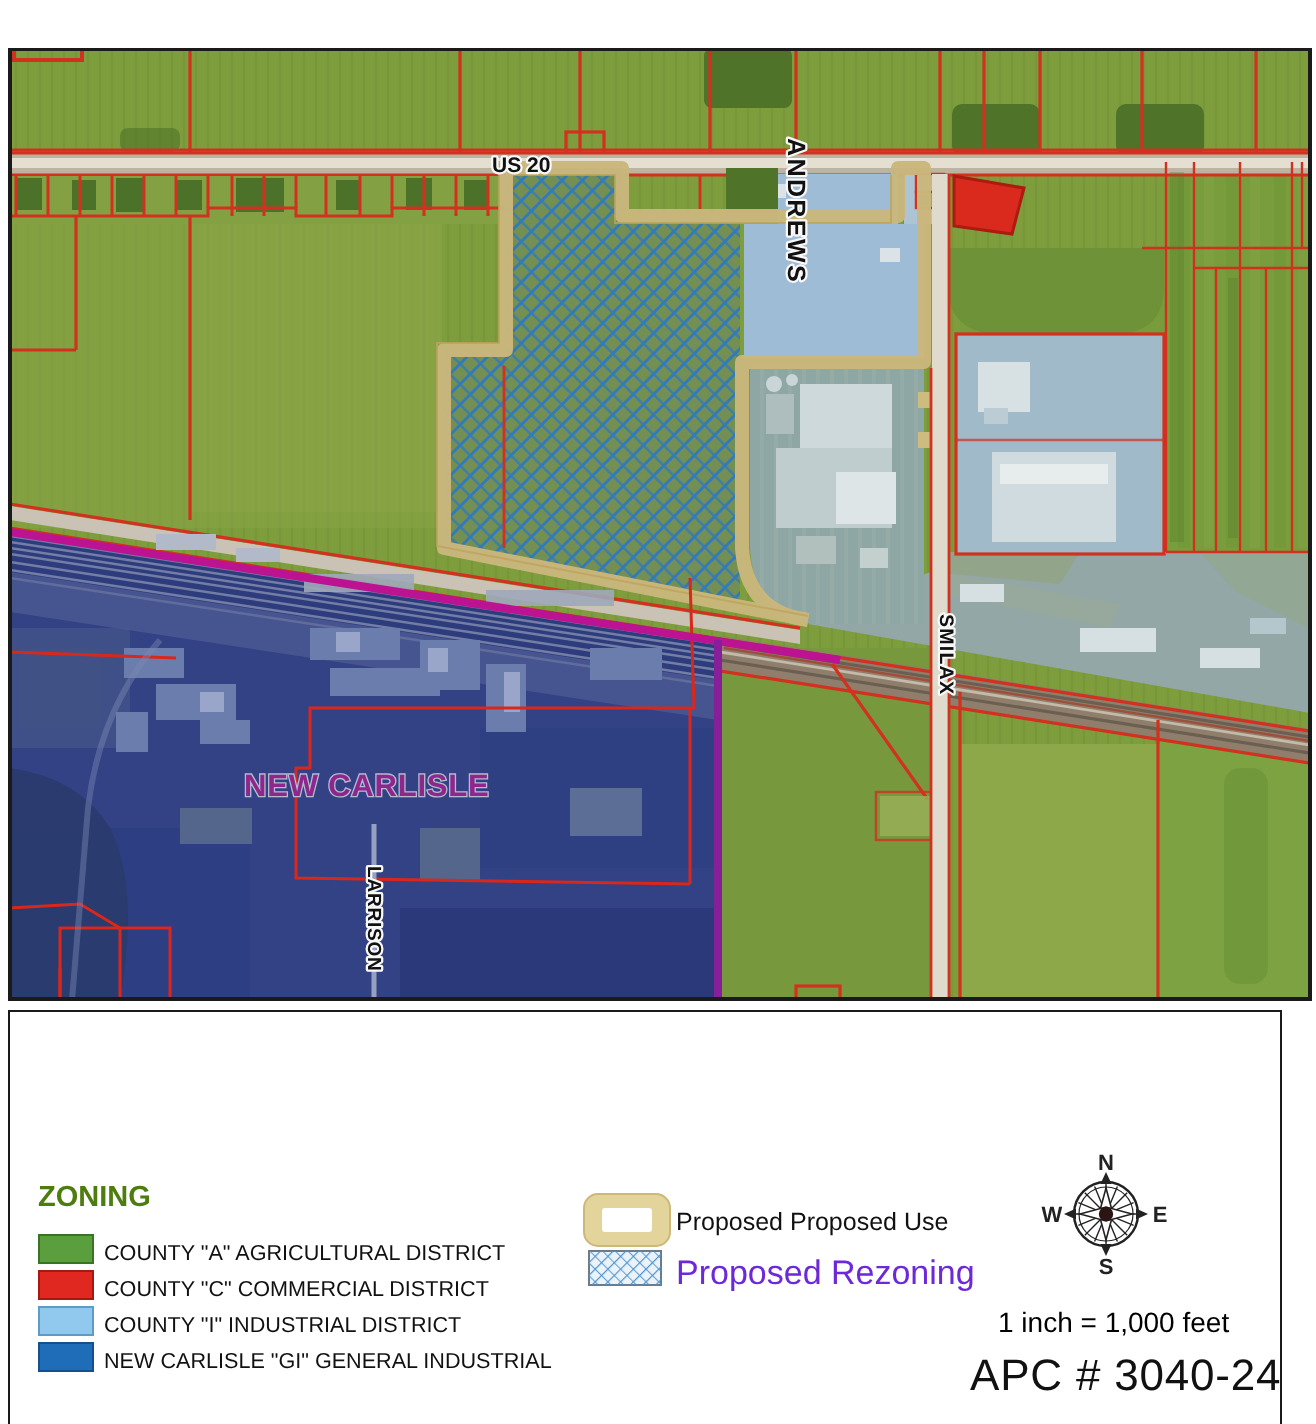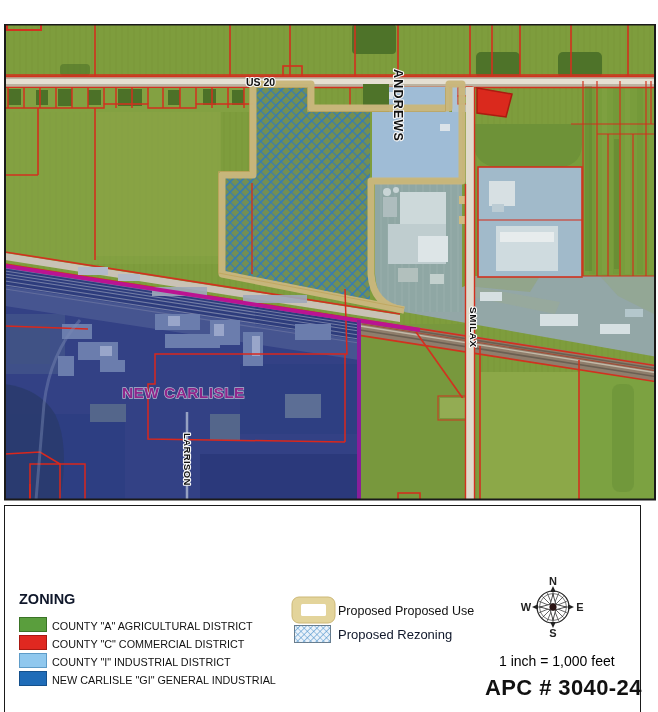--- a/index.html
+++ b/index.html
@@ -330,21 +330,21 @@
 </g>
 
 <rect x="5" y="0.5" width="650" height="475" fill="none" stroke="#1a1a1a" stroke-width="2"></rect>
 </svg>
 
 <div style="position:absolute;left:0;top:477px;width:658px;height:235px;background:#ffffff;"></div>
 
 <div style="position:absolute;left:4px;top:481px;width:635px;height:221px;border:1.8px solid #1a1a1a;background:#fff;"></div>
 
 
-<div class="lg" style="left:19px;top:567px;font-weight:bold;font-size:14.5px;color:#0f172a;">ZONING</div>
+<div class="lg" style="left:19px;top:567px;font-weight:bold;font-size:14.5px;color:#4d7c0f;">ZONING</div>
 
 <div class="lg" style="left:19px;top:593px;font-size:10.8px;color:#111;">
 
   <div style="height:18px;"><span style="display:inline-block;width:26px;height:13px;background:#5a9e3d;border:1px solid #3a7326;vertical-align:-2px;"></span><span style="margin-left:5px;">COUNTY "A" AGRICULTURAL DISTRICT</span></div>
 
   <div style="height:18px;"><span style="display:inline-block;width:26px;height:13px;background:#e02820;border:1px solid #a81812;vertical-align:-2px;"></span><span style="margin-left:5px;">COUNTY "C" COMMERCIAL DISTRICT</span></div>
 
   <div style="height:18px;"><span style="display:inline-block;width:26px;height:13px;background:#90c8ee;border:1px solid #5e9cc8;vertical-align:-2px;"></span><span style="margin-left:5px;">COUNTY "I" INDUSTRIAL DISTRICT</span></div>
 
   <div style="height:18px;"><span style="display:inline-block;width:26px;height:13px;background:#1f6cb8;border:1px solid #14508c;vertical-align:-2px;"></span><span style="margin-left:5px;">NEW CARLISLE "GI" GENERAL INDUSTRIAL</span></div>
@@ -354,21 +354,21 @@
   <rect x="2" y="2" width="43" height="26" rx="7" fill="#e3d49b" stroke="#cdb877" stroke-width="1"></rect>
   <rect x="11" y="9" width="25" height="12" rx="1.5" fill="#ffffff"></rect>
 </svg>
 <div class="lg" style="left:338px;top:580px;font-size:12.5px;color:#111;">Proposed Proposed Use</div>
 
 <svg class="lg" style="left:294px;top:601px;" width="40" height="20">
   <rect x="0.5" y="0.5" width="36" height="17" fill="#eaf2fa" stroke="#6b7b88" stroke-width="1"></rect>
   <rect x="0.5" y="0.5" width="36" height="17" fill="url(#lghatch)"></rect>
   <rect x="0.5" y="0.5" width="36" height="17" fill="url(#lghatch2)" opacity="0.85"></rect>
 </svg>
-<div class="lg" style="left:338px;top:603px;font-size:13px;color:#0f172a;">Proposed Rezoning</div>
+<div class="lg" style="left:338px;top:603px;font-size:17px;color:#6d28d9;">Proposed Rezoning</div>
 
 <svg class="lg" style="left:519px;top:549px;" width="70" height="70">
   <g transform="translate(34,34)">
     <circle r="16" fill="none" stroke="#222" stroke-width="1.2"></circle>
     <circle r="13.5" fill="none" stroke="#222" stroke-width="0.6"></circle>
     <g stroke="#222" stroke-width="0.7">
       <line x1="0" y1="-15" x2="0" y2="15"></line>
           <line x1="-15" y1="0" x2="15" y2="0"></line>
       <line x1="-10.6" y1="-10.6" x2="10.6" y2="10.6"></line>
           <line x1="-10.6" y1="10.6" x2="10.6" y2="-10.6"></line>
@@ -392,16 +392,16 @@
   <g font-family="Liberation Sans, sans-serif" font-size="11" font-weight="bold" fill="#222" text-anchor="middle">
     <text x="34" y="12">N</text>
     <text x="34" y="64">S</text>
     <text x="7" y="38">W</text>
     <text x="61" y="38">E</text>
   </g>
 </svg>
 
 <div class="lg" style="left:499px;top:629px;font-size:14px;color:#000000;">1 inch = 1,000 feet</div>
 
-<div class="lg" style="left:485px;top:651px;font-size:22px;font-weight:bold;color:#111;letter-spacing:0.4px;">APC # 3040-24</div>
+<div class="lg" style="left:485px;top:651px;font-size:22px;font-weight:normal;color:#111;letter-spacing:0.4px;">APC # 3040-24</div>
 
 <div style="position:absolute;left:0;top:709px;width:658px;height:1.5px;background:#b9b9b9;"></div>
 </div>
 
 </body></html>

